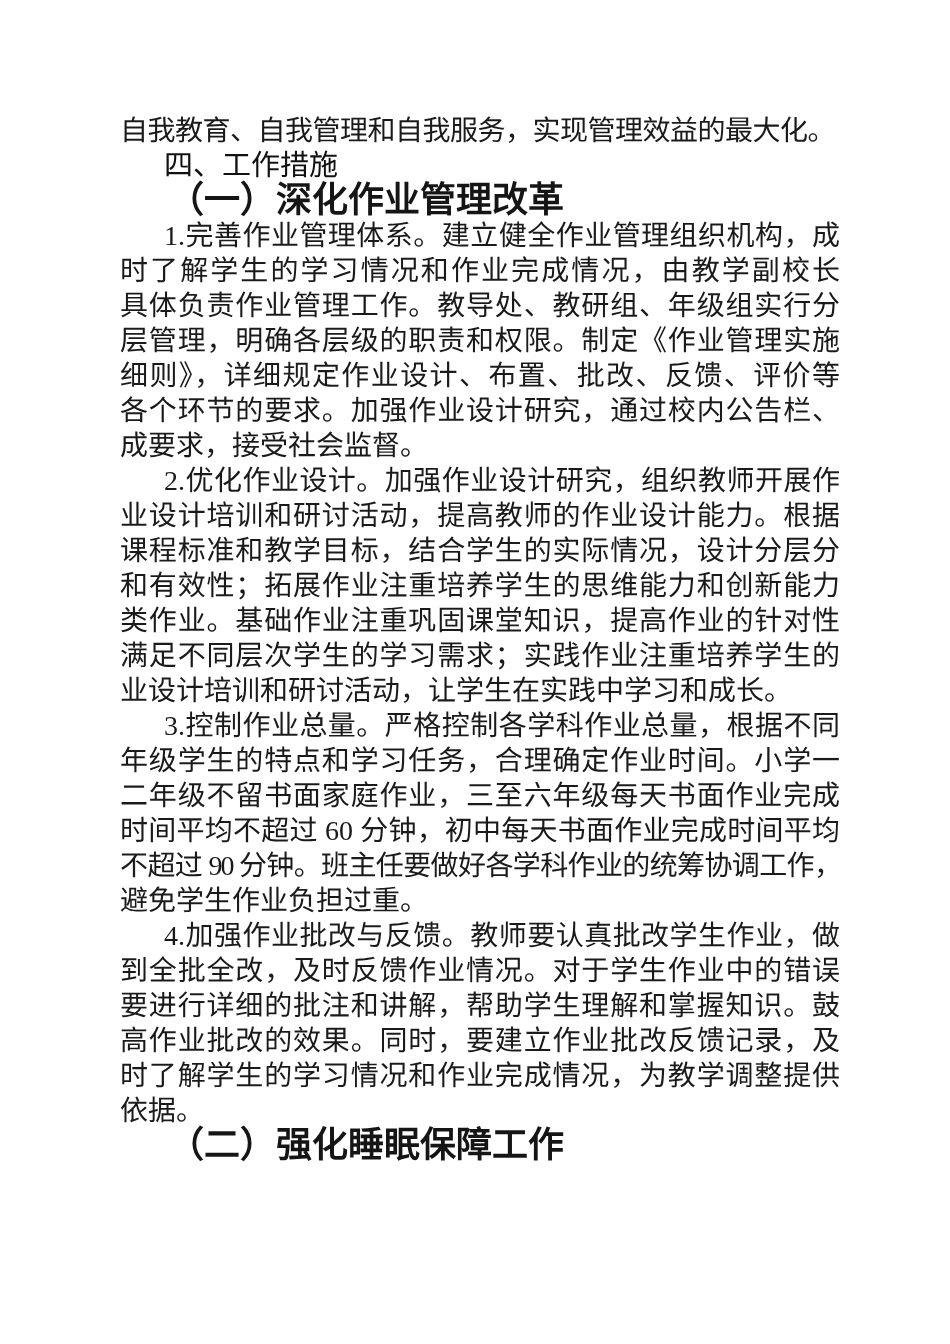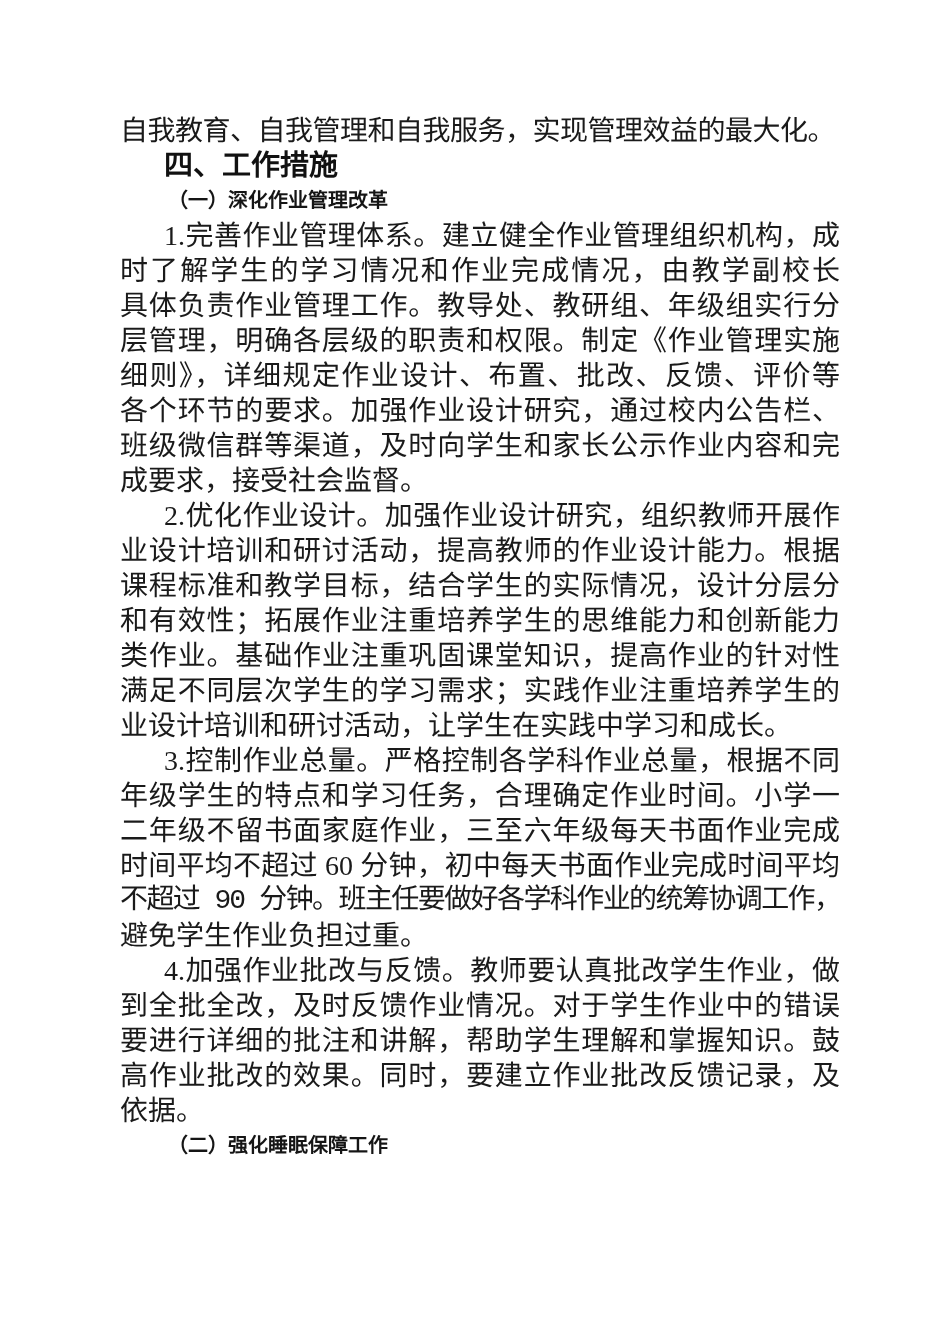--- a/index.html
+++ b/index.html
@@ -40,32 +40,32 @@
     white-space: normal;
     overflow: visible;
   }
   .lastline {
     text-align: left;
     text-align-last: left;
   }
   .indent { text-indent: 44px; }
   .indent2 { text-indent: 48px; }
   .tight05 { letter-spacing: -0.5px; }
-  .tight2 { letter-spacing: -2px; font-family: Liberation Mono, monospace; }
+  .tight2 { letter-spacing: -2px; }
   .h1 {
     font-family: "Liberation Sans", "DejaVu Sans", sans-serif;
-    font-weight: bold;
+    font-weight: normal;
     font-size: 29px;
     text-align: center;
     text-align-last: left;
     color: #111111;
   }
   .h2 {
     font-weight: bold;
-    font-size: 20px;
+    font-size: 36px;
     text-align: left;
     text-align-last: left;
     color: #151515;
   }
 </style>
 </head>
 <body>
 
 <div class="sheet">
   <div class="text-block">
@@ -78,21 +78,20 @@
 
     <div class="line h2 indent2">（一）深化作业管理改革</div>
 
     <div class="para">
       <div class="line indent">1.完善作业管理体系。建立健全作业管理组织机构，成</div>
       <div class="line">时了解学生的学习情况和作业完成情况，由教学副校长</div>
       <div class="line">具体负责作业管理工作。教导处、教研组、年级组实行分</div>
       <div class="line">层管理，明确各层级的职责和权限。制定《作业管理实施</div>
       <div class="line">细则》，详细规定作业设计、布置、批改、反馈、评价等</div>
       <div class="line">各个环节的要求。加强作业设计研究，通过校内公告栏、</div>
-      <div class="line">班级微信群等渠道，及时向学生和家长公示作业内容和完</div>
       <div class="line lastline">成要求，接受社会监督。</div>
     </div>
 
     <div class="para">
       <div class="line indent">2.优化作业设计。加强作业设计研究，组织教师开展作</div>
       <div class="line">业设计培训和研讨活动，提高教师的作业设计能力。根据</div>
       <div class="line">课程标准和教学目标，结合学生的实际情况，设计分层分</div>
       <div class="line">和有效性；拓展作业注重培养学生的思维能力和创新能力</div>
       <div class="line">类作业。基础作业注重巩固课堂知识，提高作业的针对性</div>
       <div class="line">满足不同层次学生的学习需求；实践作业注重培养学生的</div>
@@ -106,19 +105,20 @@
       <div class="line">时间平均不超过 60 分钟，初中每天书面作业完成时间平均</div>
       <div class="line tight2">不超过 90 分钟。班主任要做好各学科作业的统筹协调工作，</div>
       <div class="line lastline">避免学生作业负担过重。</div>
     </div>
 
     <div class="para">
       <div class="line indent">4.加强作业批改与反馈。教师要认真批改学生作业，做</div>
       <div class="line">到全批全改，及时反馈作业情况。对于学生作业中的错误</div>
       <div class="line">要进行详细的批注和讲解，帮助学生理解和掌握知识。鼓</div>
       <div class="line">高作业批改的效果。同时，要建立作业批改反馈记录，及</div>
+      <div class="line">时了解学生的学习情况和作业完成情况，为教学调整提供</div>
       <div class="line lastline">依据。</div>
     </div>
 
     <div class="line h2 indent2">（二）强化睡眠保障工作</div>
 
   </div>
 </div>
 
 </body></html>

